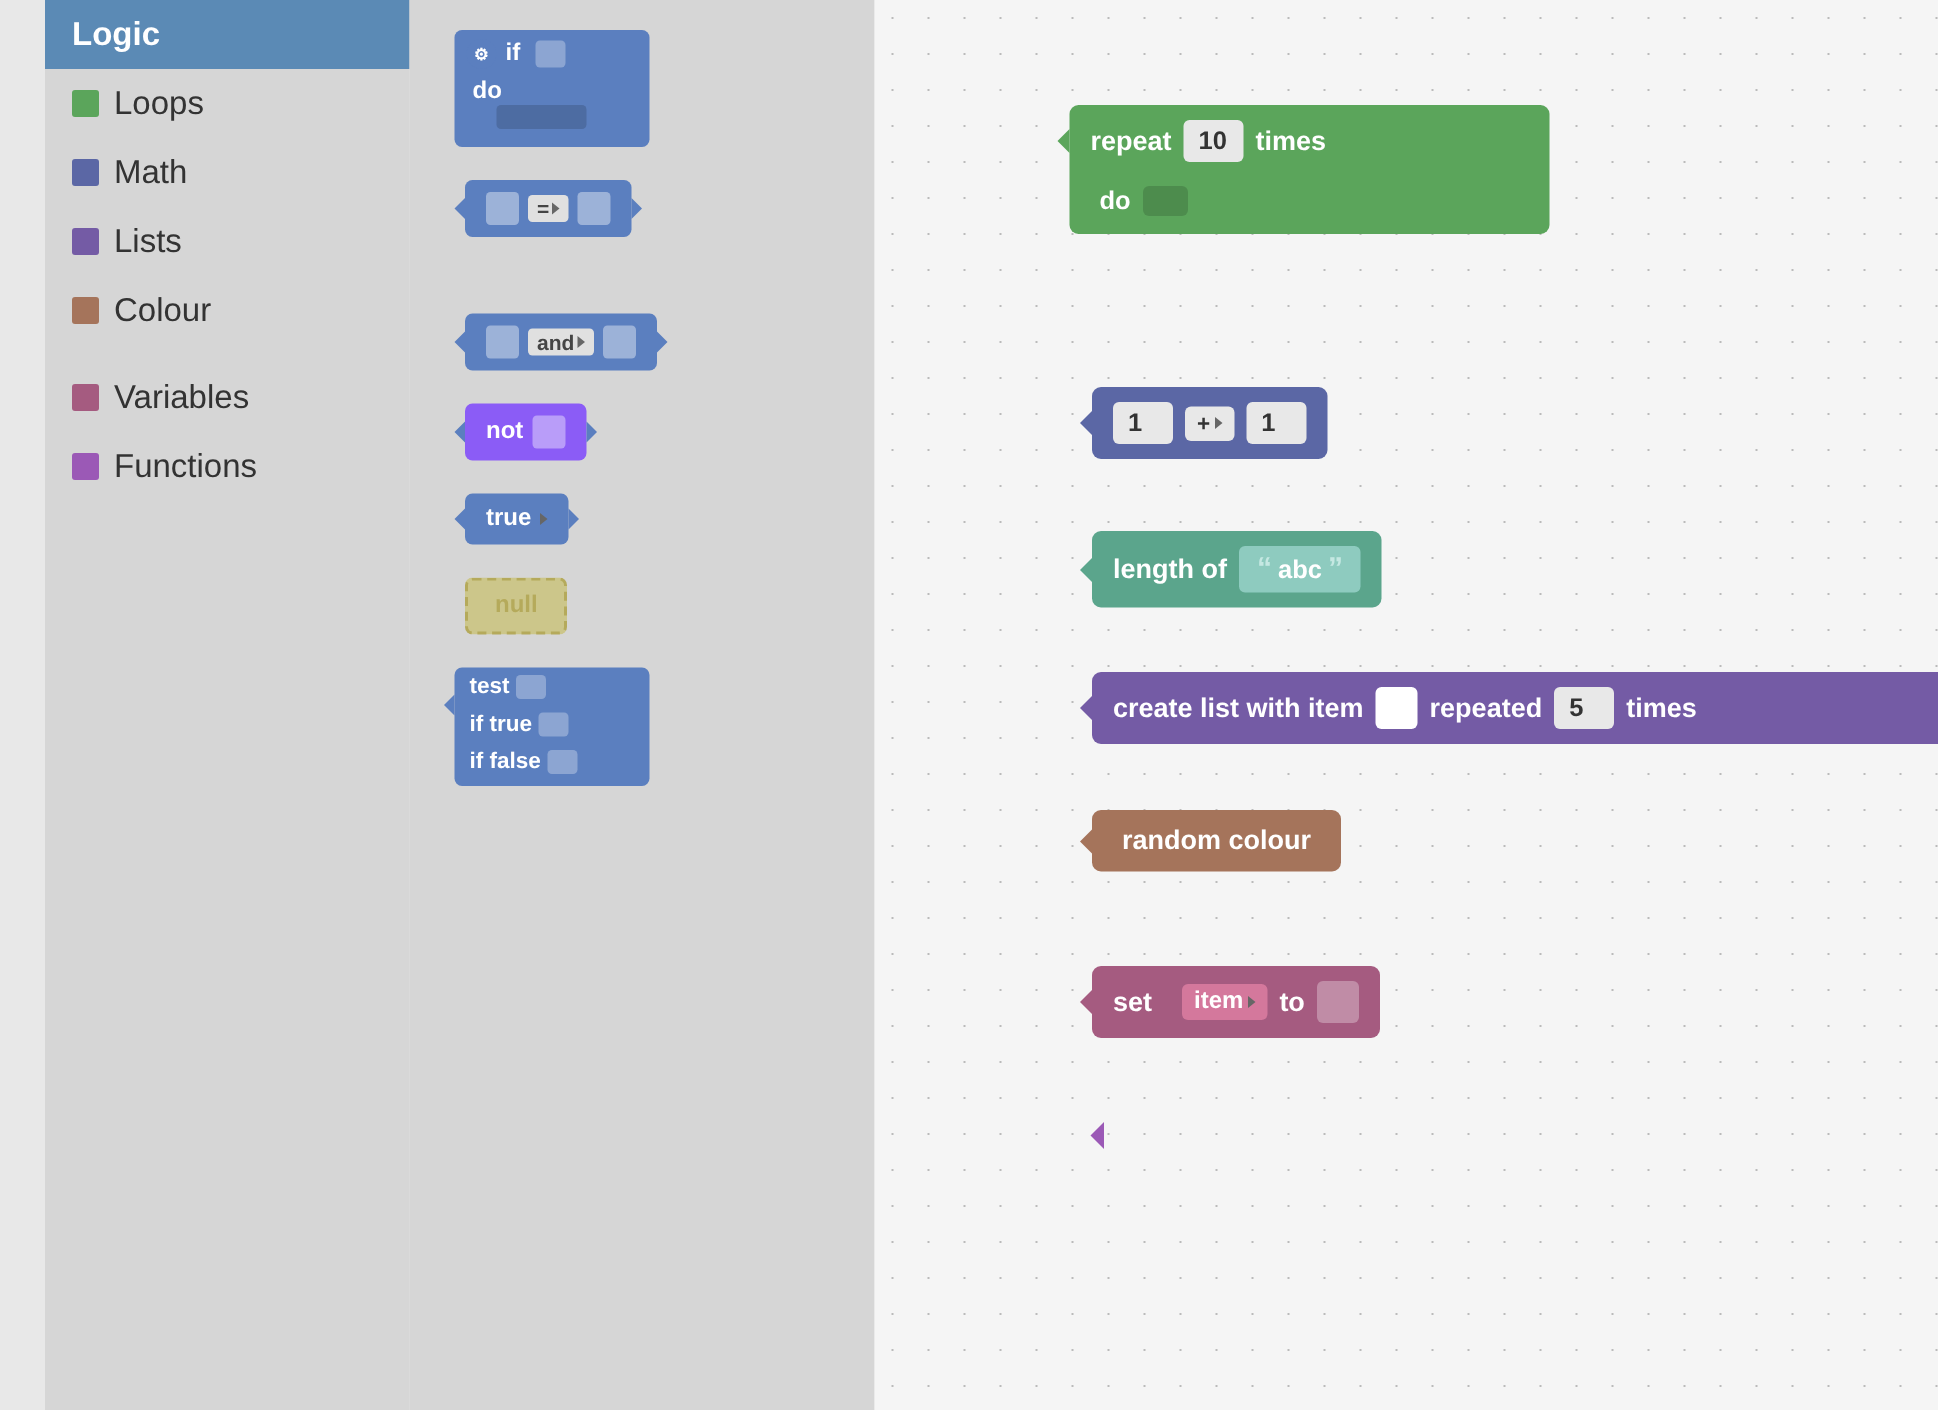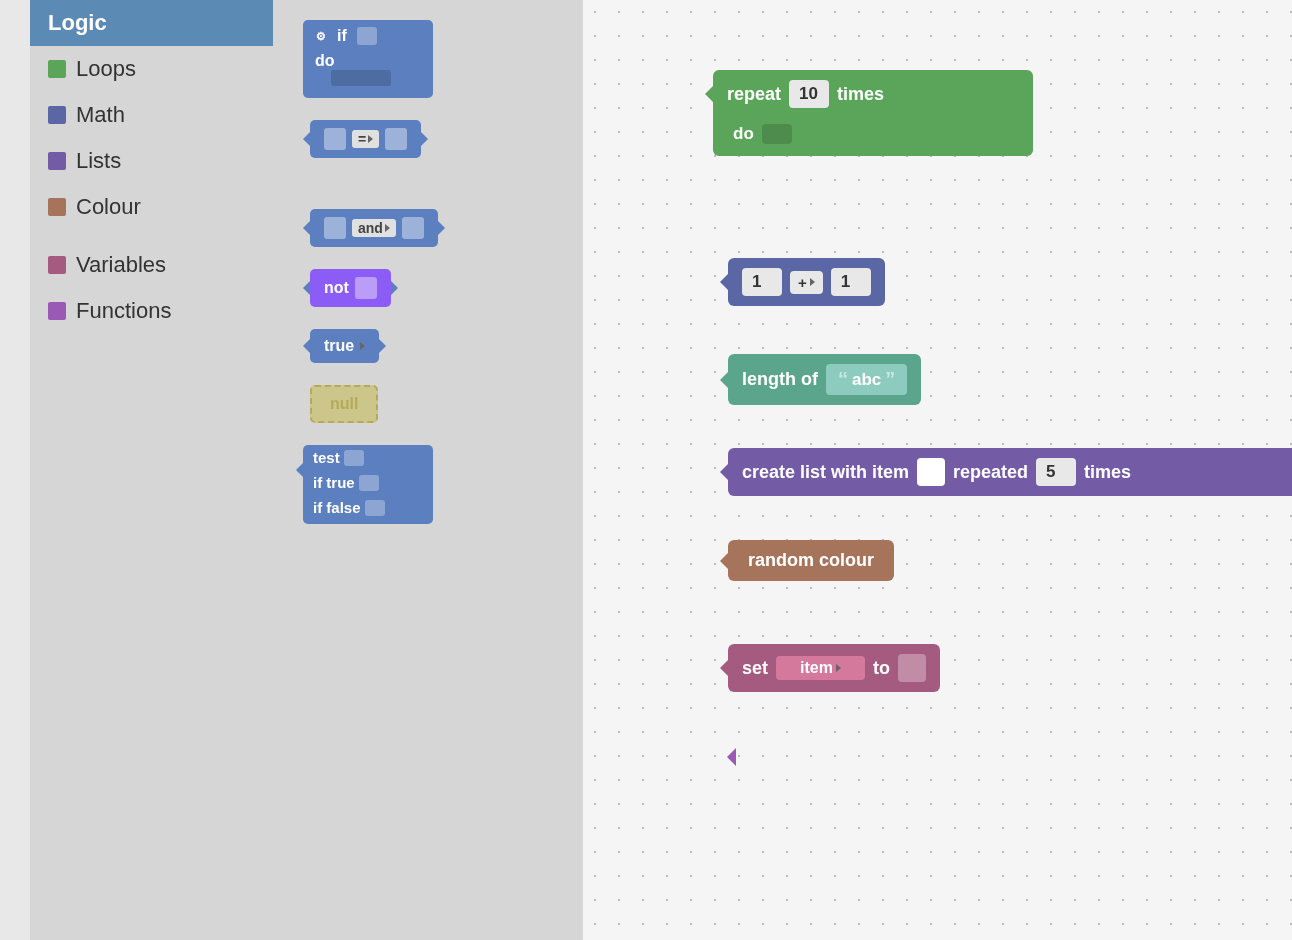--- a/index.html
+++ b/index.html
@@ -296,26 +296,27 @@
       transform: translateY(-50%);
       width: 0; height: 0;
       border-top: 8px solid transparent;
       border-bottom: 8px solid transparent;
       border-right: 8px solid #a55b80;
     }
     .var-name-btn {
       background: #d4789c;
       color: white;
       border-radius: 4px;
-      padding: 3px 24px;
+      padding: 3px 8px;
       font-size: 16px;
       font-weight: bold;
       display: inline-flex;
       align-items: center;
       gap: 3px;
+      margin-left: 12px;
     }
     .to-slot {
       width: 28px; height: 28px;
       background: rgba(255,255,255,0.3);
       border-radius: 4px;
     }
 
     .preview-if {
       background: #5b7fbf;
       border-radius: 5px;

